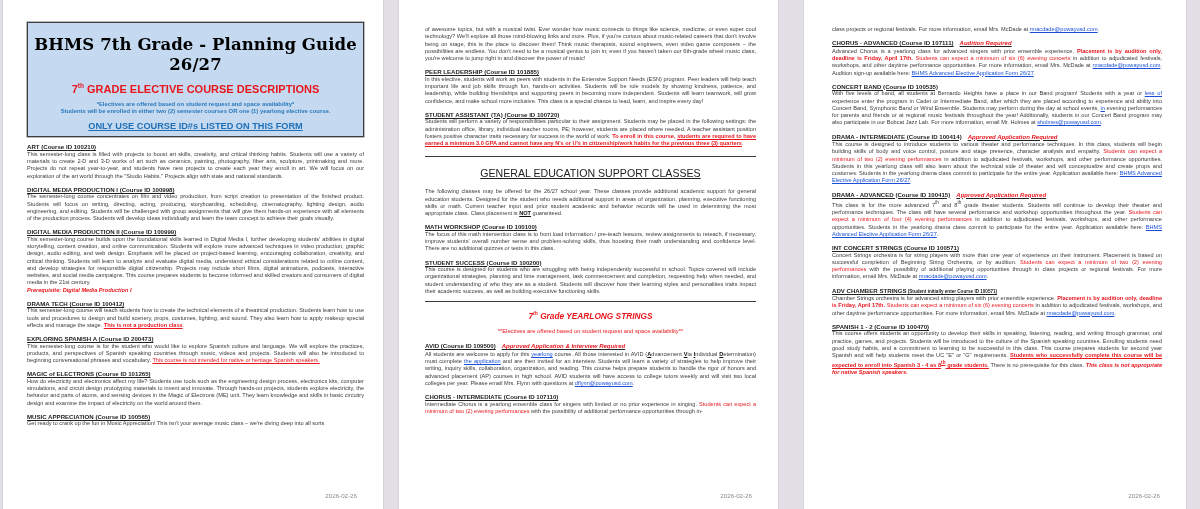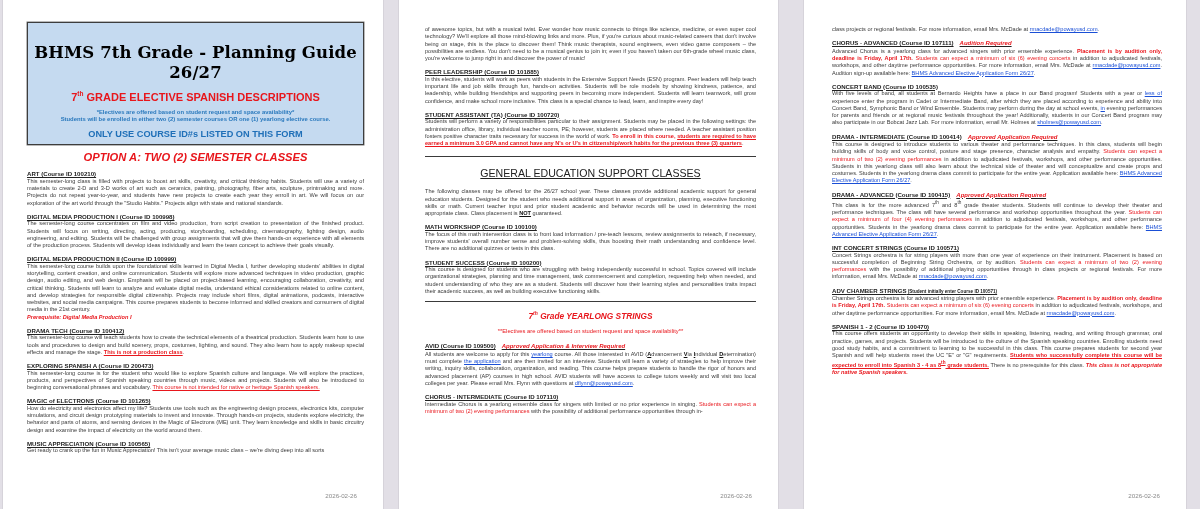--- a/index.html
+++ b/index.html
@@ -19,36 +19,36 @@
   #p3 { left:803px; width:384px; padding:22px 24px 0 28px; }
 
   .footer-date {
     position:absolute; bottom:10px; right:26px;
     font-size:6.2px; color:#8a8a8a;
   }
 
   
   .hdr-box {
     background:#c5daf0; border:1px solid #3d3d3d;
-    margin:0 0 6px 0; padding:20px 3px 4px 3px; text-align:center;
+    margin:0 0 6px 0; padding:12px 3px 4px 3px; text-align:center;
     box-shadow: 0 0 0 0.5px #777;
   }
   .hdr-title {
     font-family:"DejaVu Serif", serif; font-weight:bold;
     font-size:16.5px; color:#000; letter-spacing:0.1px; line-height:20px;
   }
   .hdr-sub {
     color:#e8161c; font-weight:bold; font-size:11px; margin-top:4px; line-height:13px;
   }
   .hdr-sub sup { font-size:6.5px; }
   .hdr-note {
     color:#2a79bd; font-weight:bold; font-size:5.9px; line-height:7.4px; margin-top:5px;
   }
   .hdr-link {
-    color:#2070b8; font-weight:bold; font-size:9.2px; 
+    color:#2070b8; font-weight:bold; font-size:9.2px; text-decoration:underline;
     margin-top:6px; line-height:11px;
   }
 
   .option-head {
     text-align:center; color:#e8161c; font-weight:bold; font-style:italic;
     font-size:11.2px; margin:6px 0 6px 0; line-height:13px;
   }
   .course { margin-bottom:6px; }
   .c-title {
     font-weight:bold; font-size:6.1px; text-decoration:underline; color:#222;
@@ -81,29 +81,28 @@
     text-align:center; color:#e8161c; font-size:5.8px; margin-bottom:8px;
   }
   .cont-text { font-size:5.6px; line-height:7.25px; color:#3a3a3a; text-align:justify; margin-top:3px; margin-bottom:6px;}
 </style>
 </head>
 <body>
 
 <div class="page" id="p1">
   <div class="hdr-box">
     <div class="hdr-title">BHMS 7th Grade - Planning Guide 26/27</div>
-    <div class="hdr-sub"><span>7</span><sup>th</sup><span> GRADE ELECTIVE SPANISH DESCRIPTIONS</span></div>
+    <div class="hdr-sub"><span>7</span><sup>th</sup><span> GRADE ELECTIVE COURSE DESCRIPTIONS</span></div>
     <div class="hdr-note">
       <div>*Electives are offered based on student request and space availability*</div>
       <div>Students will be enrolled in either two (2) semester courses OR one (1) yearlong elective course.</div>
     </div>
     <div class="hdr-link">ONLY USE COURSE ID#s LISTED ON THIS FORM</div>
   </div>
 
-  <div class="option-head">OPTION A: TWO (2) SEMESTER CLASSES</div>
 
   <div class="course">
     <div class="c-title">ART (Course ID 100210)</div>
     <div class="c-body">This semester-long class is filled with projects to boost art skills, creativity, and critical thinking habits. Students will use a variety of materials to create 2-D and 3-D works of art such as ceramics, painting, photography, fiber arts, sculpture, printmaking and more. Projects do not repeat year-to-year, and students have new projects to create each year they enroll in art. We will focus on our exploration of the art world through the "Studio Habits." Projects align with state and national standards.</div>
   </div>
 
   <div class="course">
     <div class="c-title">DIGITAL MEDIA PRODUCTION I (Course ID 100998)</div>
     <div class="c-body">The semester-long course concentrates on film and video production, from script creation to presentation of the finished product. Students will focus on writing, directing, acting, producing, storyboarding, scheduling, cinematography, lighting design, audio engineering, and editing. Students will be challenged with group assignments that will give them hands-on experience with all elements of the production process. Students will develop ideas individually and learn the team concept to achieve their goals visually.</div>
   </div>

